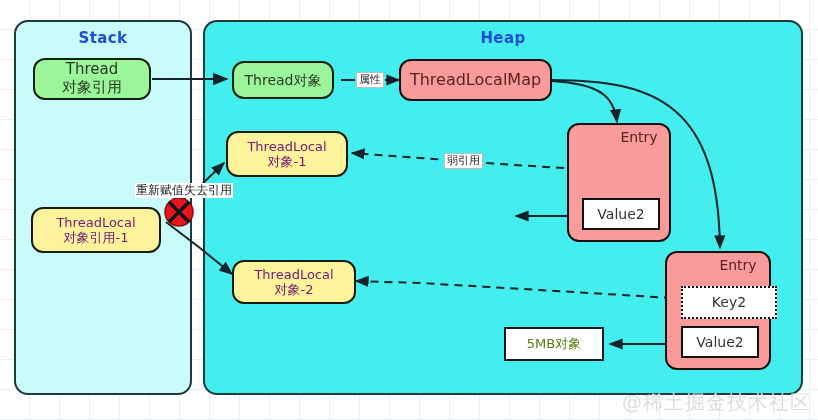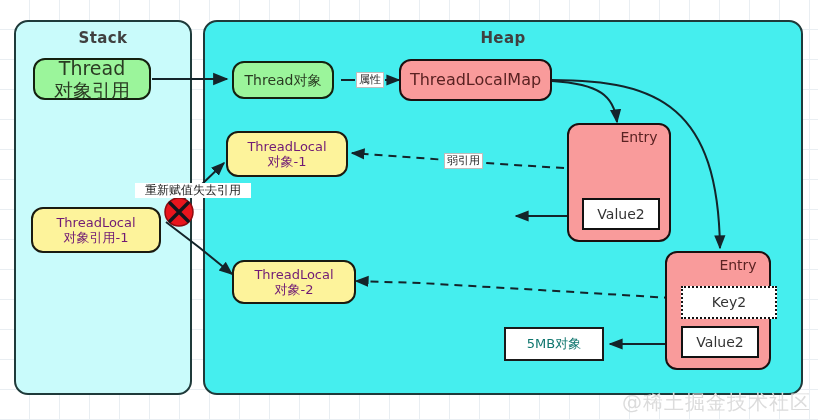--- a/index.html
+++ b/index.html
@@ -17,48 +17,48 @@
       linear-gradient(to right, #e9eef2 1px, transparent 1px),
       linear-gradient(to bottom, #e9eef2 1px, transparent 1px);
     background-size:30px 30px;
     background-position:-1px -1px;
   }
   svg#wires{position:absolute;left:0;top:0;width:818px;height:420px;overflow:visible;}
 
   .panel{position:absolute;border:2.5px solid #1f3a3a;border-radius:14px;box-sizing:border-box;}
   .panel-title{
     position:absolute;width:100%;text-align:center;top:7px;
-    font-weight:bold;font-size:15px;color:#404040;letter-spacing:.4px;
+    font-weight:bold;font-size:15px;color:#1d4ed8;letter-spacing:.4px;
   }
   #stack-panel{left:14px;top:20px;width:178px;height:375px;background:#c9fbfb;}
   #heap-panel{left:203px;top:20px;width:600px;height:375px;background:#45eeee;}
 
   .node{position:absolute;box-sizing:border-box;display:flex;flex-direction:column;
         align-items:center;justify-content:center;text-align:center;line-height:1.18;}
   .rounded{border-radius:12px;border:2px solid #1a1a1a;}
   .green{background:#9bf59b;border-color:#14200f;color:#2a3b22;}
   .yellow{background:#fdf39b;border-color:#1a1a10;color:#701a75;}
   .red{background:#f99b9b;border-color:#1a1010;color:#5a2222;}
 
   .node .l1,.node .l2{display:block;white-space:nowrap;}
 
   .plain-box{position:absolute;box-sizing:border-box;background:#ffffff;border:2px solid #1a1a1a;
              display:flex;align-items:center;justify-content:center;text-align:center;
-             font-size:13px;color:#0f766e;}
+             font-size:13px;color:#4d7c0f;}
 
   .entry-title{position:absolute;top:4px;width:100%;text-align:center;font-size:14px;color:#5a2222;padding-left:40px;}
   .slot{position:absolute;box-sizing:border-box;background:#ffffff;display:flex;
         align-items:center;justify-content:center;font-size:14px;color:#333;}
   .slot.dotted{border:2px dotted #111;}
   .slot.solid{border:2px solid #111;}
 
   .edge-label{position:absolute;background:#ffffff;border:1px solid #bdbdbd;
               font-size:11px;color:#222;padding:0px 2px;white-space:nowrap;line-height:14px;}
   .free-label{position:absolute;background:#ffffff;font-size:12px;color:#222;
-              white-space:nowrap;line-height:15px;padding:0 10px;}
+              white-space:nowrap;line-height:15px;padding:0 1px;}
 
   #leak-box{position:absolute;left:415px;top:188px;width:94px;height:56px;
             background:#fa8080;border:2px solid #1a1010;box-sizing:border-box;
             display:flex;flex-direction:column;align-items:center;justify-content:center;
             font-size:11px;color:#7d1111;line-height:1.35;}
 
   #watermark{position:absolute;left:622px;top:389px;font-size:20px;color:#dcdcdc;
              letter-spacing:1px;white-space:nowrap;}
 </style>
 </head>
@@ -101,21 +101,21 @@
     <path d="M172,208 L199,187 L224,163" stroke="#14242a" stroke-width="2" fill="none" marker-end="url(#arrow)"></path>
 
     <path d="M166,222 L200,248 L232,274" stroke="#14242a" stroke-width="2" fill="none" marker-end="url(#arrow)"></path>
 
     <g>
       <circle cx="179" cy="212" r="14" fill="#e8151d" stroke="#8e0b10" stroke-width="1.5"></circle>
       <path d="M170,203 L188,221 M188,203 L170,221" stroke="#13151c" stroke-width="3.4" stroke-linecap="round"></path>
     </g>
   </svg>
 
-  <div class="node rounded green" style="left:33px;top:58px;width:118px;height:42px;font-size:19px;">
+  <div class="node rounded green" style="left:33px;top:58px;width:118px;height:42px;font-size:15px;">
     <span class="l1">Thread</span>
     <span class="l2">对象引用</span>
   </div>
 
   <div class="node rounded yellow" style="left:31px;top:207px;width:130px;height:46px;font-size:13px;">
     <span class="l1">ThreadLocal</span>
     <span class="l2">对象引用-1</span>
   </div>
 
   <div class="node rounded green" style="left:232px;top:61px;width:102px;height:38px;font-size:14px;">

